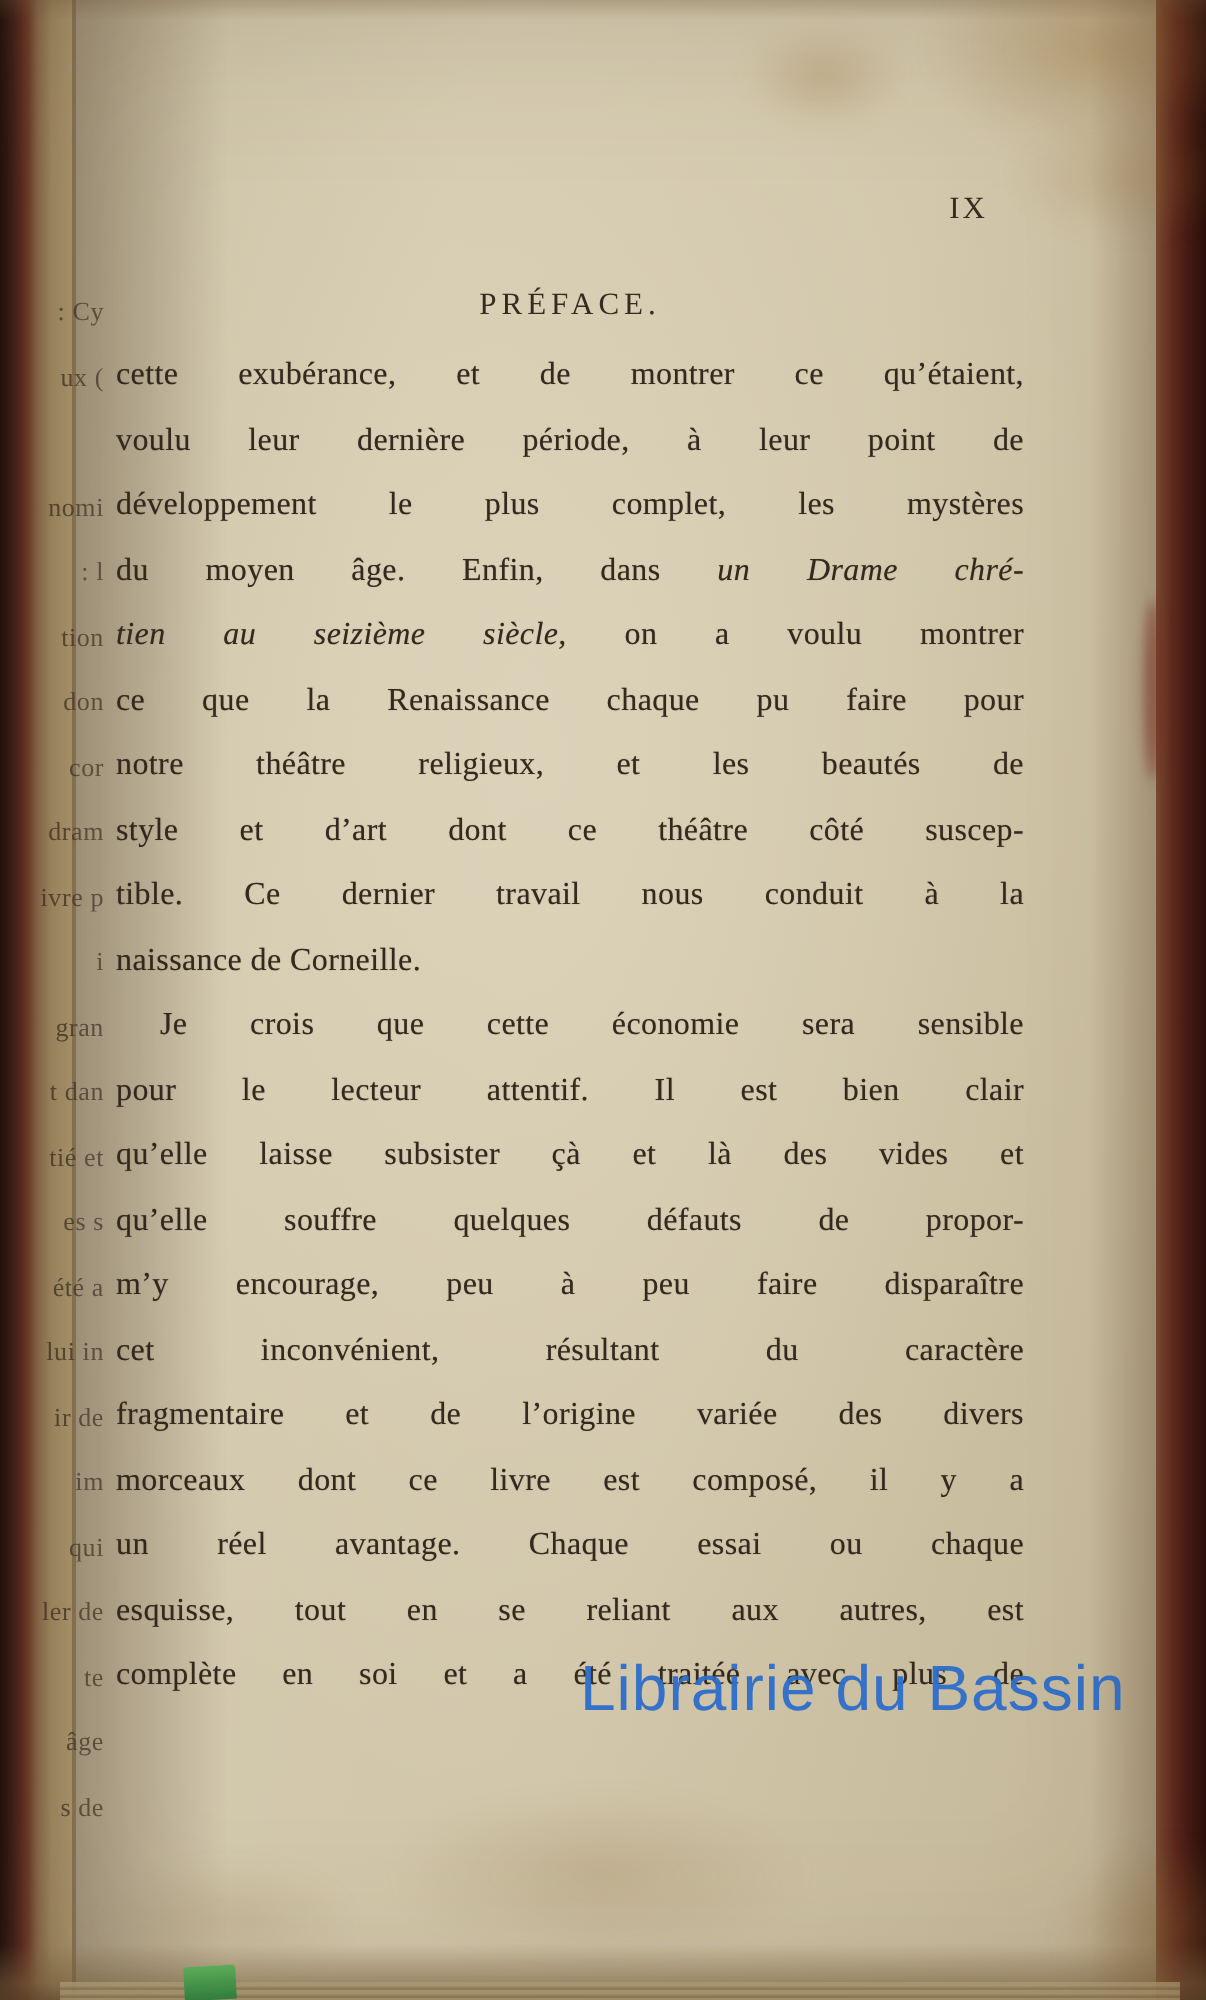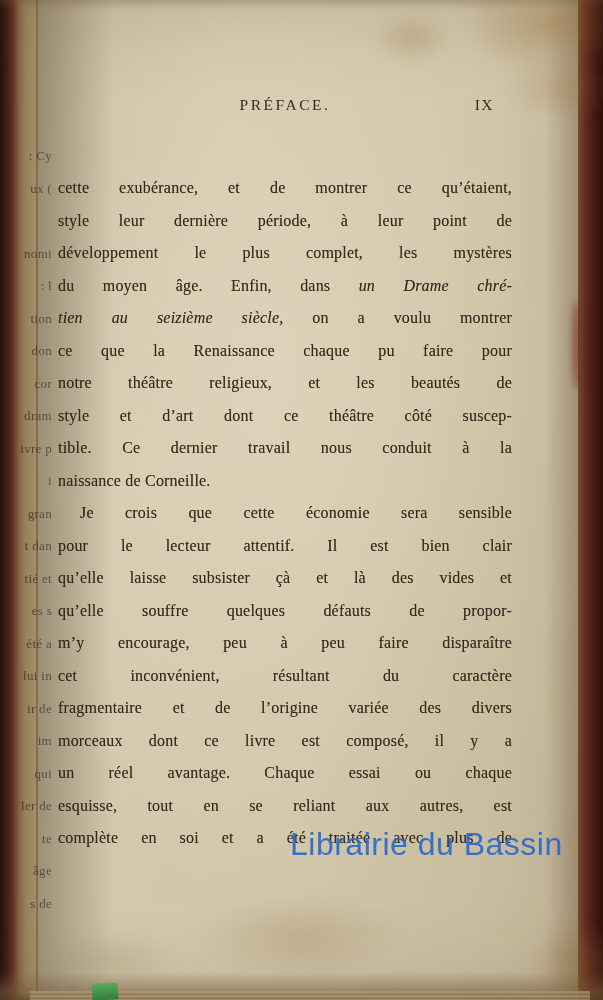--- a/index.html
+++ b/index.html
@@ -66,21 +66,21 @@
   .st1{left:462px;top:-28px;width:180px;height:105px;background:radial-gradient(closest-side,rgba(148,104,44,0.38),rgba(148,104,44,0));}
   .st2{left:372px;top:12px;width:80px;height:52px;background:radial-gradient(closest-side,rgba(148,104,44,0.26),rgba(148,104,44,0));}
   .st3{left:505px;top:55px;width:120px;height:65px;background:radial-gradient(closest-side,rgba(148,104,44,0.24),rgba(148,104,44,0));}
   .st4{left:195px;top:895px;width:210px;height:85px;background:radial-gradient(closest-side,rgba(140,110,60,0.22),rgba(140,110,60,0));}
   .st5{left:528px;top:920px;width:110px;height:90px;background:radial-gradient(closest-side,rgba(140,100,48,0.34),rgba(140,100,48,0));}
   .st6{left:48px;top:930px;width:130px;height:60px;background:radial-gradient(closest-side,rgba(140,110,60,0.18),rgba(140,110,60,0));}
   .vignette{position:absolute;inset:0;box-shadow:inset 0 0 90px rgba(88,64,38,0.22);pointer-events:none;}
   
   .content{position:absolute;left:58px;top:96px;width:454px;color:#362b20;}
   .running-head{position:relative;height:24px;font-size:15.5px;letter-spacing:2.5px;}
-  .head-title{position:absolute;left:0;right:0;text-align:center;}
+  .head-title{position:absolute;left:0;right:0;text-align:center;margin-top:48px;}
   .head-folio{position:absolute;right:18px;top:0;letter-spacing:1.5px;}
   .text-block{
     position:absolute;left:58px;top:140px;width:454px;
     font-size:16px;line-height:32.5px;letter-spacing:0.2px;
     color:#34291e;text-shadow:0 0 0.5px rgba(60,45,30,0.45);margin-top:32px;
   }
   .line{text-align:justify;text-align-last:justify;white-space:nowrap;}
   .line.no-just{text-align:left;text-align-last:left;}
   .line.indent{text-indent:22px;}
   .it{font-style:italic;}
@@ -144,21 +144,21 @@
 
   <div class="content">
     <div class="running-head">
       <span class="head-title">PRÉFACE.</span>
       <span class="head-folio">IX</span>
     </div>
   </div>
 
   <div class="text-block">
       <div class="line"><span>cette exubérance, et de montrer ce qu’étaient,</span></div>
-      <div class="line"><span>style leur dernière période, à leur point de</span></div>
+      <div class="line"><span>voulu leur dernière période, à leur point de</span></div>
       <div class="line"><span>développement le plus complet, les mystères</span></div>
       <div class="line"><span>du moyen âge. Enfin, dans </span><span class="it">un Drame chré-</span></div>
       <div class="line"><span class="it">tien au seizième siècle,</span><span> on a voulu montrer</span></div>
       <div class="line"><span>ce que la Renaissance chaque pu faire pour</span></div>
       <div class="line"><span>notre théâtre religieux, et les beautés de</span></div>
       <div class="line"><span>style et d’art dont ce théâtre côté suscep-</span></div>
       <div class="line"><span>tible. Ce dernier travail nous conduit à la</span></div>
       <div class="line no-just"><span>naissance de Corneille.</span></div>
       <div class="line indent"><span>Je crois que cette économie sera sensible</span></div>
       <div class="line"><span>pour le lecteur attentif. Il est bien clair</span></div>

